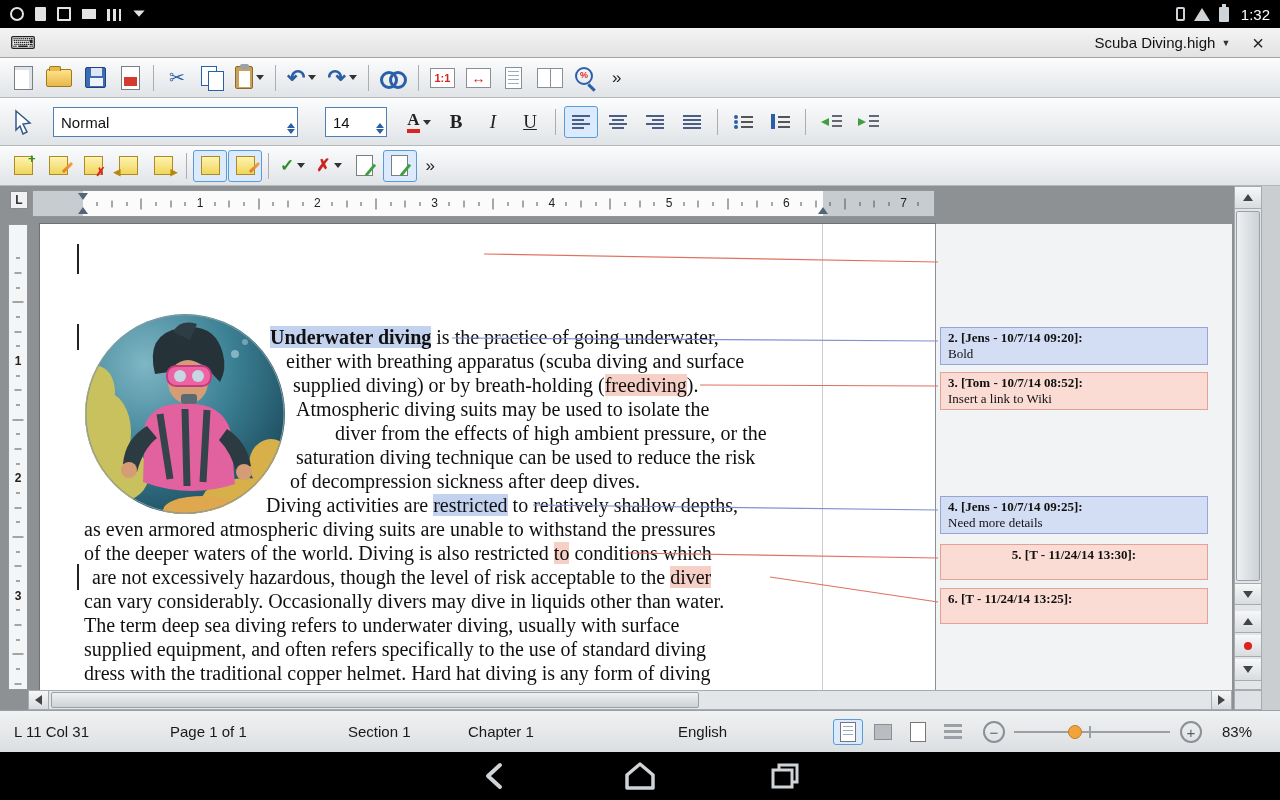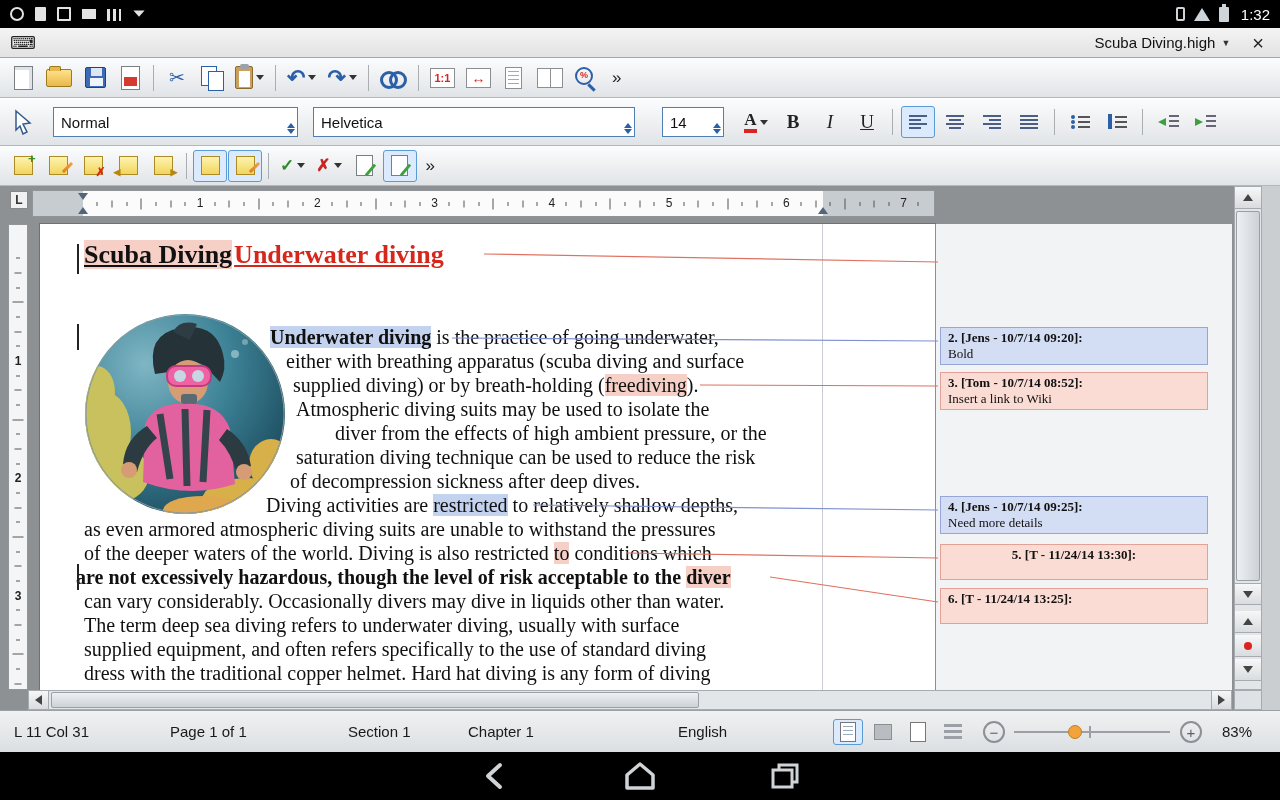--- a/index.html
+++ b/index.html
@@ -291,27 +291,20 @@
           <path d="M4 2 L18 14 L11 15 L15 23 L11 25 L8 17 L4 21 Z" fill="#fff" stroke="#335a8a" stroke-width="1.5"></path>
         </svg>
     </button>
     <div class="combo w-style">
       <span class="combo-val">Normal</span>
       <span class="spin">
           <i class="su"></i>
           <i class="sd"></i>
         </span>
     </div>
-    <div class="combo w-font">
-      <span class="combo-val">Helvetica</span>
-      <span class="spin">
-          <i class="su"></i>
-          <i class="sd"></i>
-        </span>
-    </div>
     <div class="combo w-size">
       <span class="combo-val">14</span>
       <span class="spin">
           <i class="su"></i>
           <i class="sd"></i>
         </span>
     </div>
     <button class="tbtn">
         <span class="ic-colorA">A</span>
         <span class="caret"></span>
@@ -535,21 +528,20 @@
           <i class="vtick t1" style="top: 443.84px;"></i>
           <i class="vtick t2" style="top: 458.5px;"></i>
           <b class="vnum" style="top: 135.98px;">1</b>
           <b class="vnum" style="top: 253.26px;">2</b>
           <b class="vnum" style="top: 370.54px;">3</b>
         </div>
       </div>
 
     <div class="page">
       <div class="margin-guide"></div>
-      <h1 class="doc-title"><span class="t-del">Scuba Diving</span><span class="t-ins">Underwater diving</span></h1>
       <div class="diver-img">
         <svg viewBox="0 0 200 200" width="200" height="200">
           <defs>
             <radialGradient id="wg" cx="30%" cy="25%" r="95%">
               <stop offset="0%" stop-color="#7fb6c4"></stop>
               <stop offset="45%" stop-color="#3d8296"></stop>
               <stop offset="100%" stop-color="#123a4c"></stop>
             </radialGradient>
             <clipPath id="cp">
                 <circle cx="100" cy="100" r="100"></circle>
@@ -590,21 +582,21 @@
           <div class="tline" style="left: 230px; top: 101px;"><span class="hl-blue bseg">Underwater diving</span><span> is the practice of going underwater,</span></div>
           <div class="tline" style="left: 246px; top: 125px;"><span>either with breathing apparatus (scuba diving and surface</span></div>
           <div class="tline" style="left: 253px; top: 149px;"><span>supplied diving) or by breath-holding (</span><span class="hl-pink">freediving</span><span>).</span></div>
           <div class="tline" style="left: 256px; top: 173px;"><span>Atmospheric diving suits may be used to isolate the</span></div>
           <div class="tline" style="left: 259px; top: 197px; margin-left: 36px;"><span>diver from the effects of high ambient pressure, or the</span></div>
           <div class="tline" style="left: 256px; top: 221px;"><span>saturation diving technique can be used to reduce the risk</span></div>
           <div class="tline" style="left: 250px; top: 245px;"><span>of decompression sickness after deep dives.</span></div>
           <div class="tline" style="left: 226px; top: 269px;"><span>Diving activities are </span><span class="hl-blue">restricted</span><span> to relatively shallow depths,</span></div>
           <div class="tline" style="left: 44px; top: 293px;"><span>as even armored atmospheric diving suits are unable to withstand the pressures</span></div>
           <div class="tline" style="left: 44px; top: 317px;"><span>of the deeper waters of the world. Diving is also restricted </span><span class="hl-pink">to</span><span> conditions which</span></div>
-          <div class="tline" style="left: 36px; top: 341px; font-weight: bold;"><span>are not excessively hazardous, though the level of risk acceptable to the </span><span class="hl-pink">diver</span></div>
+          <div class="tline" style="left: 52px; top: 341px;"><span>are not excessively hazardous, though the level of risk acceptable to the </span><span class="hl-pink">diver</span></div>
           <div class="tline" style="left: 44px; top: 365px;"><span>can vary considerably. Occasionally divers may dive in liquids other than water.</span></div>
           <div class="tline" style="left: 44px; top: 389px;"><span>The term deep sea diving refers to underwater diving, usually with surface</span></div>
           <div class="tline" style="left: 44px; top: 413px;"><span>supplied equipment, and often refers specifically to the use of standard diving</span></div>
           <div class="tline" style="left: 44px; top: 437px;"><span>dress with the traditional copper helmet. Hard hat diving is any form of diving</span></div>
         </div>
       <div id="changebars">
           <i class="chbar" style="left: 37px; top: 20px; height: 30px;"></i>
           <i class="chbar" style="left: 37px; top: 100px; height: 26px;"></i>
           <i class="chbar" style="left: 37px; top: 340px; height: 26px;"></i>
         </div>

